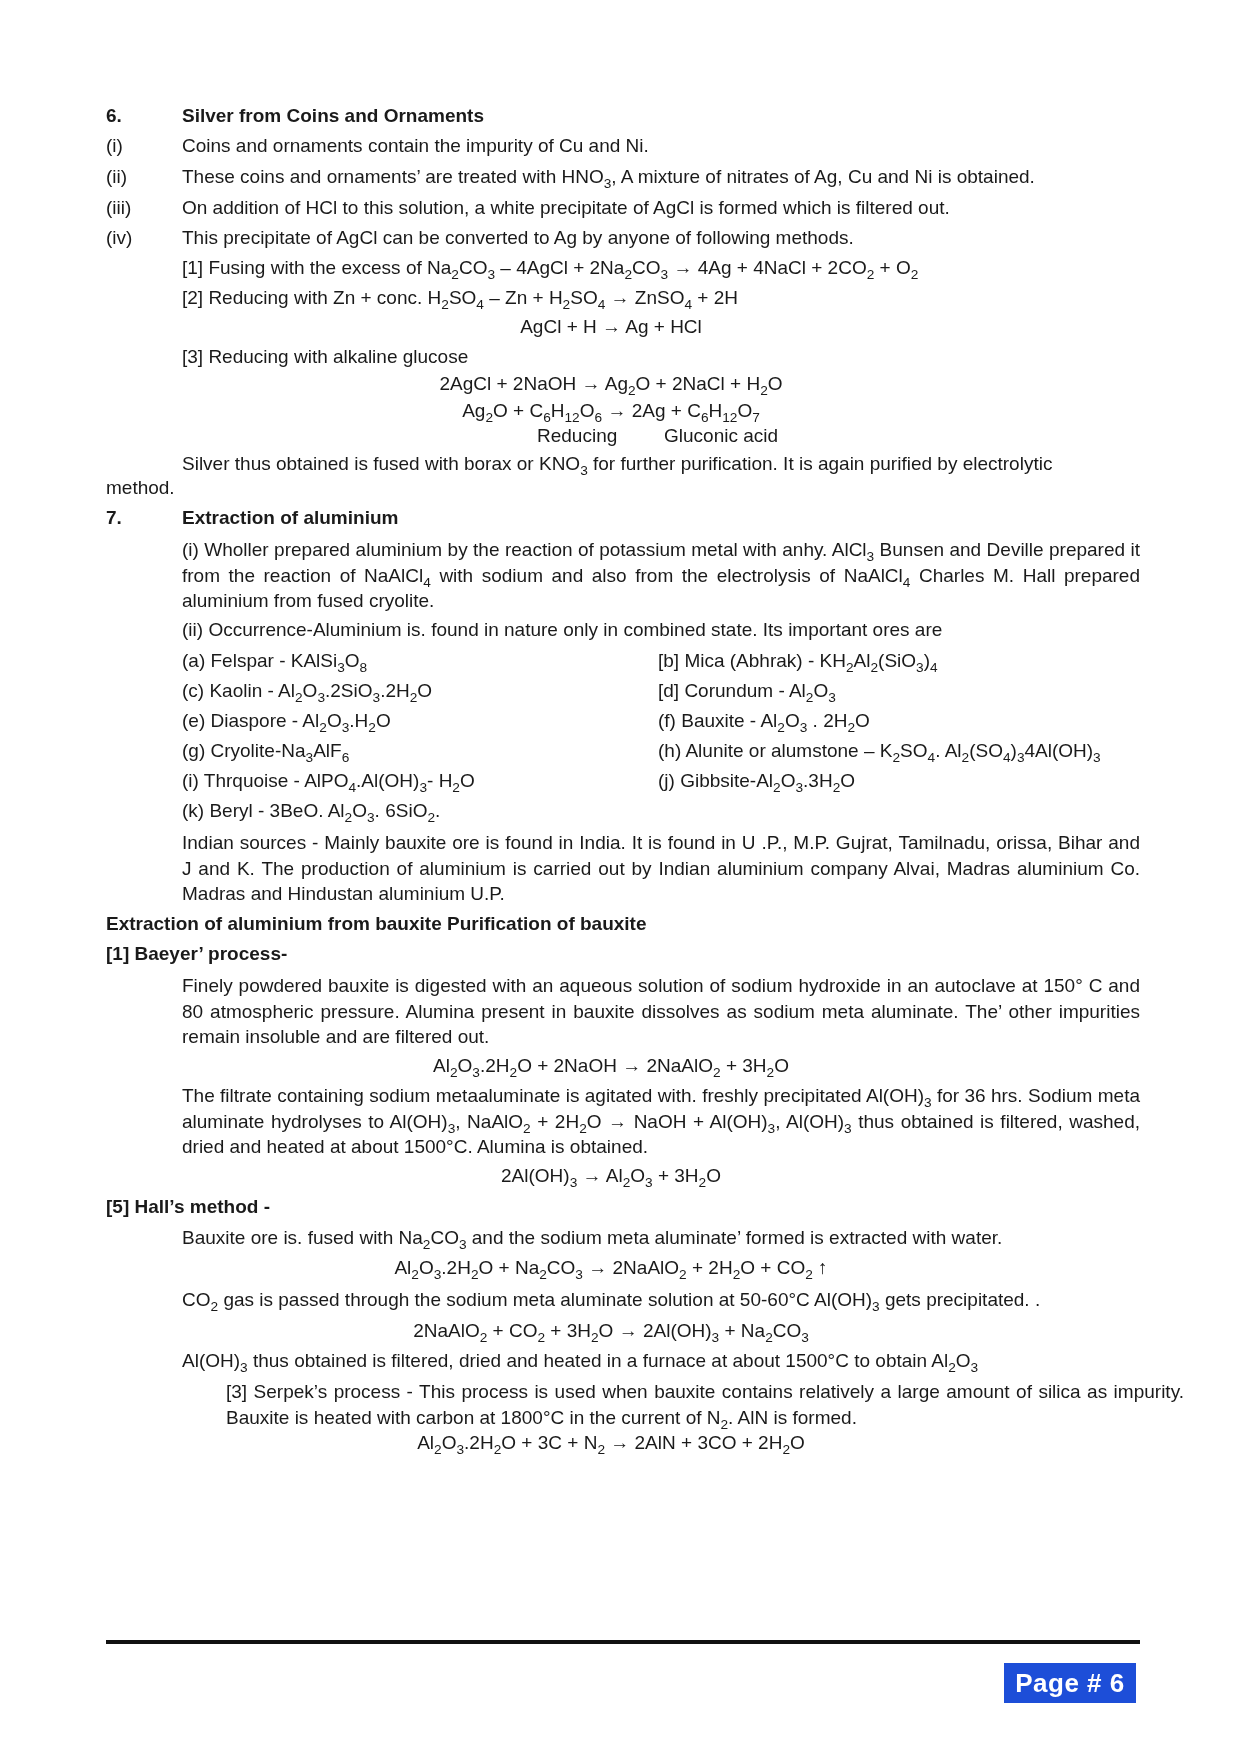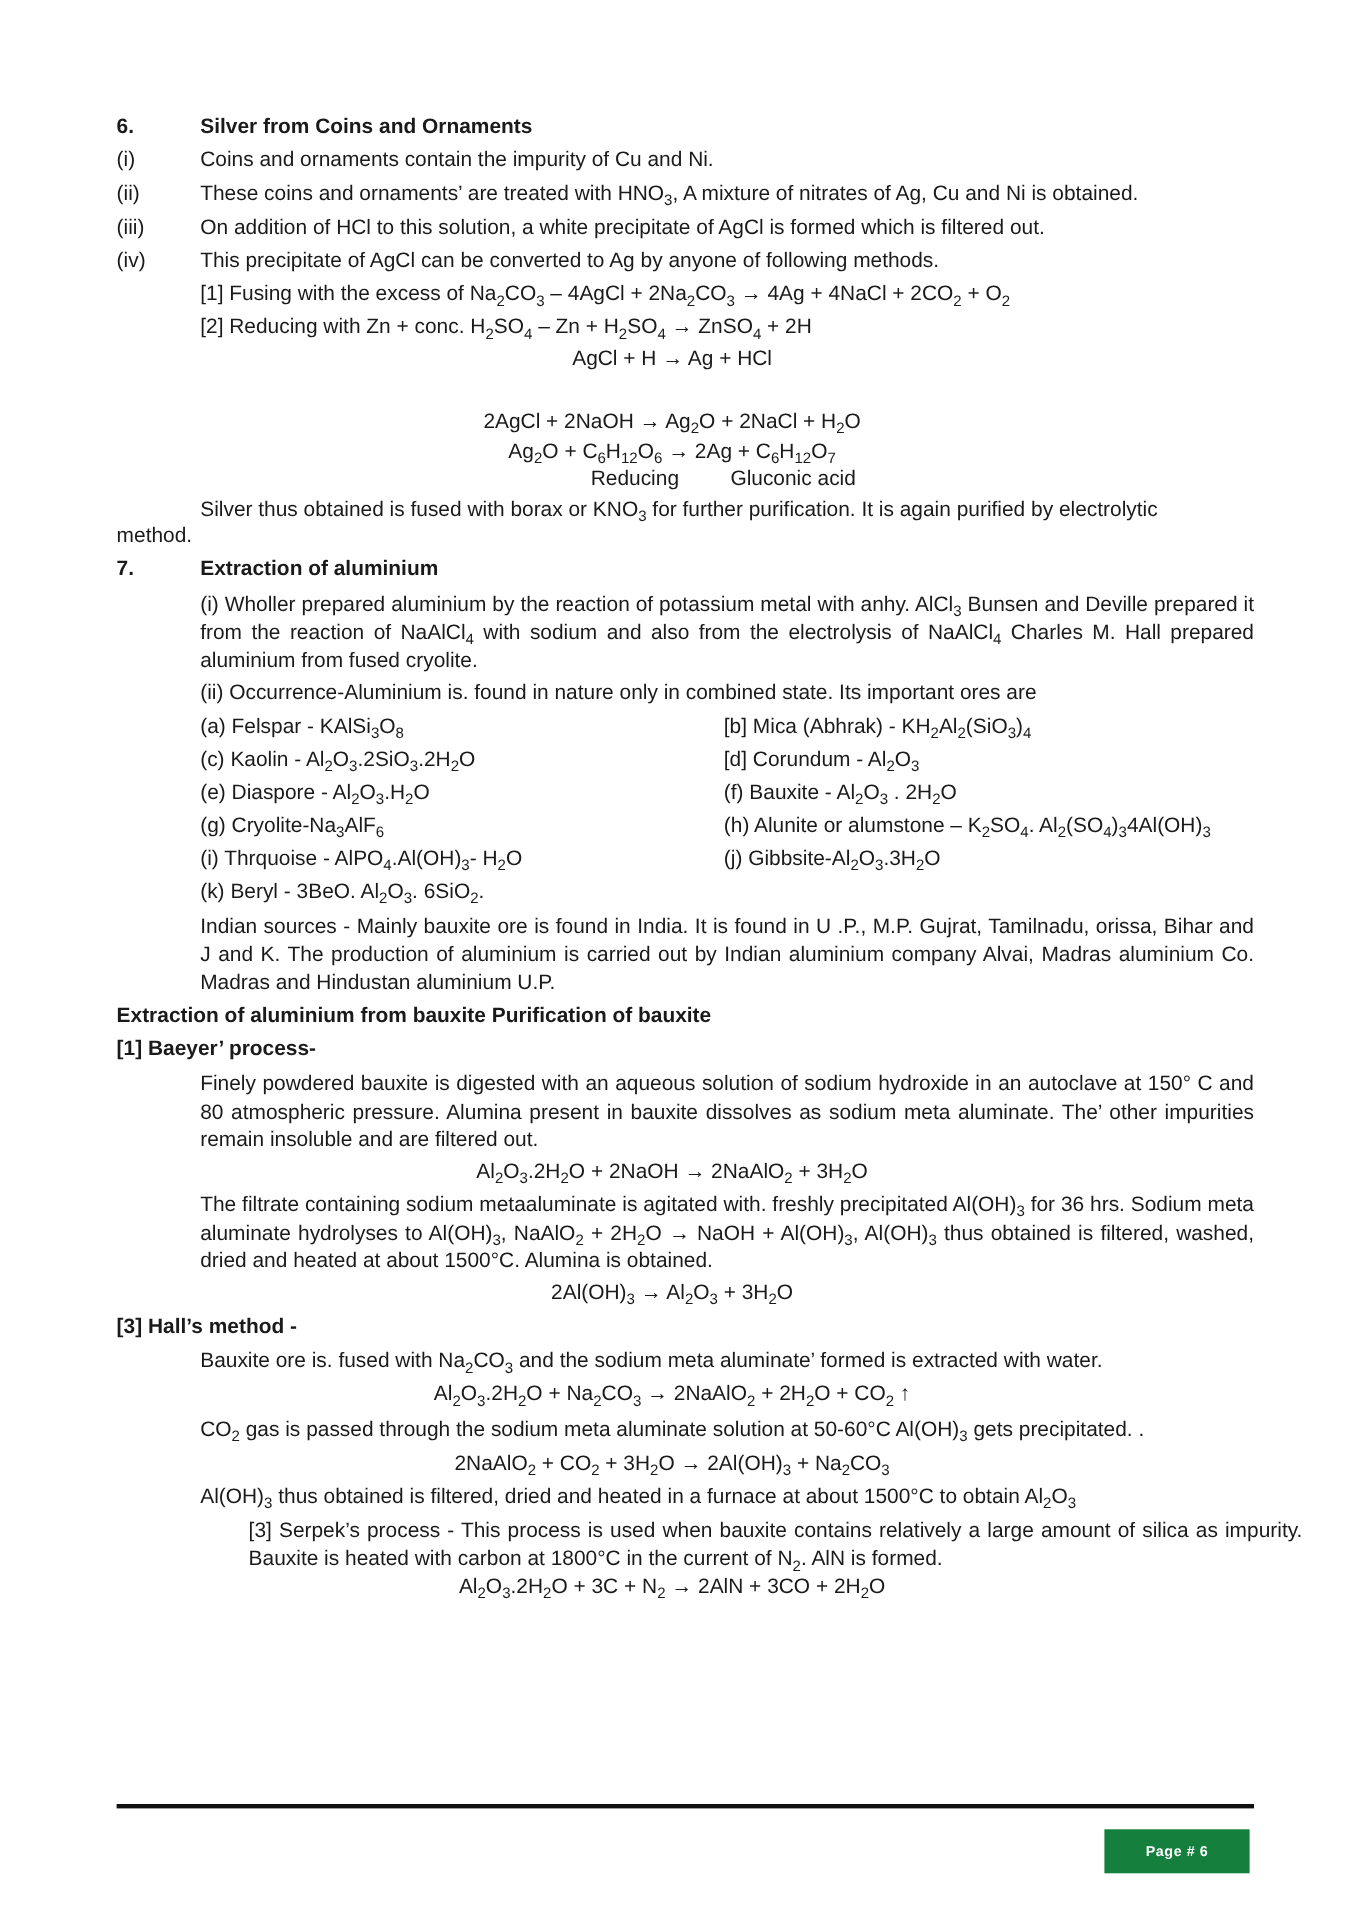--- a/index.html
+++ b/index.html
@@ -13,21 +13,21 @@
   .just { white-space: normal; text-align: justify; text-align-last: left; }
   .center { left: 94px; width: 1034px; text-align: center; }
   .bold { font-weight: bold; }
   sub { font-size: 0.72em; vertical-align: -0.35em; line-height: 0; }
   .ores { position: absolute; left: 182px; width: 958px; }
   .ore-row { position: absolute; left: 0; width: 958px; height: 24px; line-height: 24px; white-space: nowrap; }
   .ore-a { position: absolute; left: 0; }
   .ore-b { position: absolute; left: 452px; margin-left: 24px; }
   .rule { position: absolute; left: 106px; width: 1034px; height: 4px; background: #111; top: 1640px; }
   .page-badge { position: absolute; left: 1004px; top: 1663px; width: 132px; height: 40px;
-                background: #15803d; color: #fff; font-weight: bold; font-size: 13px;
+                background: #1d4ed8; color: #fff; font-weight: bold; font-size: 26px;
                 line-height: 40px; text-align: center; letter-spacing: 0.5px; }
 </style>
 </head>
 <body>
 
 <div class="page">
 
   <div class="row bold" style="top:104px">
     <span class="num">6.</span>
     <span class="txt">Silver from Coins and Ornaments</span>
@@ -44,20 +44,21 @@
     <span class="num">(iii)</span>
     <span class="txt">On addition of HCl to this solution, a white precipitate of AgCl is formed which is filtered out.</span>
   </div>
   <div class="row" style="top:226px">
     <span class="num">(iv)</span>
     <span class="txt">This precipitate of AgCl can be converted to Ag by anyone of following methods.</span>
   </div>
   <div class="row ind" style="top:256px">[1] Fusing with the excess of Na<sub>2</sub>CO<sub>3</sub> – 4AgCl + 2Na<sub>2</sub>CO<sub>3</sub> → 4Ag + 4NaCl + 2CO<sub>2</sub> + O<sub>2</sub></div>
   <div class="row ind" style="top:286px">[2] Reducing with Zn + conc. H<sub>2</sub>SO<sub>4</sub> – Zn + H<sub>2</sub>SO<sub>4</sub> → ZnSO<sub>4</sub> + 2H</div>
   <div class="row center" style="top:315px">AgCl + H → Ag + HCl</div>
+  <div class="row ind" style="top:345px">[3] Reducing with alkaline glucose</div>
   <div class="row center" style="top:372px">2AgCl + 2NaOH → Ag<sub>2</sub>O + 2NaCl + H<sub>2</sub>O</div>
   <div class="row center" style="top:399px">Ag<sub>2</sub>O + C<sub>6</sub>H<sub>12</sub>O<sub>6</sub> → 2Ag + C<sub>6</sub>H<sub>12</sub>O<sub>7</sub></div>
   <div class="row" style="top:424px; left:0; width:1240px;">
     <span style="position:absolute; left:537px;">Reducing</span>
     <span style="position:absolute; left:664px;">Gluconic acid</span>
   </div>
   <div class="row ind" style="top:452px">Silver thus obtained is fused with borax or KNO<sub>3</sub> for further purification. It is again purified by electrolytic</div>
   <div class="row" style="top:476px">method.</div>
 
   <div class="row bold" style="top:506px">
@@ -95,21 +96,21 @@
 
   <div class="row ind just" style="top:830px; line-height:25.5px;">Indian sources - Mainly bauxite ore is found in India. It is found in U .P., M.P. Gujrat, Tamilnadu, orissa, Bihar and J and K. The production of aluminium is carried out by Indian aluminium company Alvai, Madras aluminium Co. Madras and Hindustan aluminium U.P.</div>
 
   <div class="row bold" style="top:912px">Extraction of aluminium from bauxite Purification of bauxite</div>
   <div class="row bold" style="top:942px">[1] Baeyer’ process-</div>
   <div class="row ind just" style="top:973px; line-height:25.5px;">Finely powdered bauxite is digested with an aqueous solution of sodium hydroxide in an autoclave at 150° C and 80 atmospheric pressure. Alumina present in bauxite dissolves as sodium meta aluminate. The’ other impurities remain insoluble and are filtered out.</div>
   <div class="row center" style="top:1054px">Al<sub>2</sub>O<sub>3</sub>.2H<sub>2</sub>O + 2NaOH → 2NaAlO<sub>2</sub> + 3H<sub>2</sub>O</div>
   <div class="row ind just" style="top:1083px; line-height:25.5px;">The filtrate containing sodium metaaluminate is agitated with. freshly precipitated Al(OH)<sub>3</sub> for 36 hrs. Sodium meta aluminate hydrolyses to Al(OH)<sub>3</sub>, NaAlO<sub>2</sub> + 2H<sub>2</sub>O → NaOH + Al(OH)<sub>3</sub>, Al(OH)<sub>3</sub> thus obtained is filtered, washed, dried and heated at about 1500°C. Alumina is obtained.</div>
   <div class="row center" style="top:1164px">2Al(OH)<sub>3</sub> → Al<sub>2</sub>O<sub>3</sub> + 3H<sub>2</sub>O</div>
 
-  <div class="row bold" style="top:1195px">[3] Hall’s method -</div>
+  <div class="row bold" style="top:1195px">[5] Hall’s method -</div>
   <div class="row ind" style="top:1226px">Bauxite ore is. fused with Na<sub>2</sub>CO<sub>3</sub> and the sodium meta aluminate’ formed is extracted with water.</div>
   <div class="row center" style="top:1256px">Al<sub>2</sub>O<sub>3</sub>.2H<sub>2</sub>O + Na<sub>2</sub>CO<sub>3</sub> → 2NaAlO<sub>2</sub> + 2H<sub>2</sub>O + CO<sub>2</sub> ↑</div>
   <div class="row ind" style="top:1288px">CO<sub>2</sub> gas is passed through the sodium meta aluminate solution at 50-60°C Al(OH)<sub>3</sub> gets precipitated. .</div>
   <div class="row center" style="top:1319px">2NaAlO<sub>2</sub> + CO<sub>2</sub> + 3H<sub>2</sub>O → 2Al(OH)<sub>3</sub> + Na<sub>2</sub>CO<sub>3</sub></div>
   <div class="row ind" style="top:1349px">Al(OH)<sub>3</sub> thus obtained is filtered, dried and heated in a furnace at about 1500°C to obtain Al<sub>2</sub>O<sub>3</sub></div>
   <div class="row ind just" style="top:1379px; line-height:25.5px;margin-left:44px;">[3] Serpek’s process - This process is used when bauxite contains relatively a large amount of silica as impurity. Bauxite is heated with carbon at 1800°C in the current of N<sub>2</sub>. AlN is formed.</div>
   <div class="row center" style="top:1431px">Al<sub>2</sub>O<sub>3</sub>.2H<sub>2</sub>O + 3C + N<sub>2</sub> → 2AlN + 3CO + 2H<sub>2</sub>O</div>
 
   <div class="rule"></div>
   <div class="page-badge">Page # 6</div>

